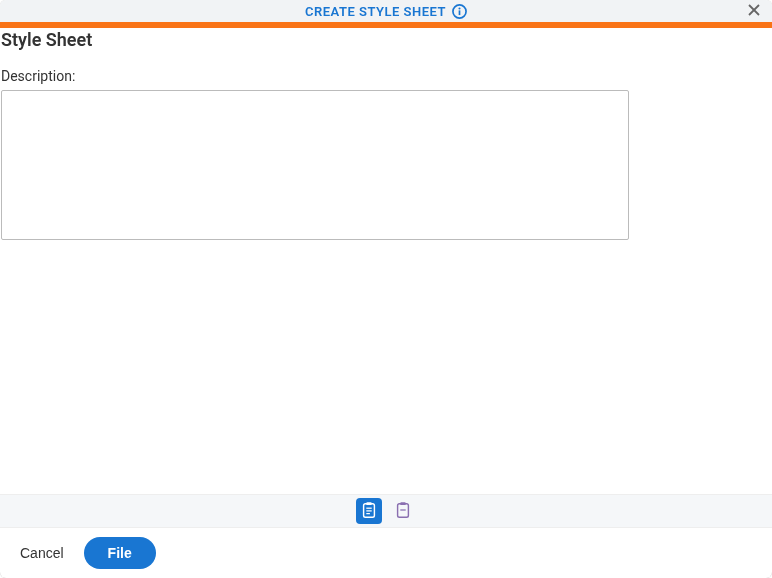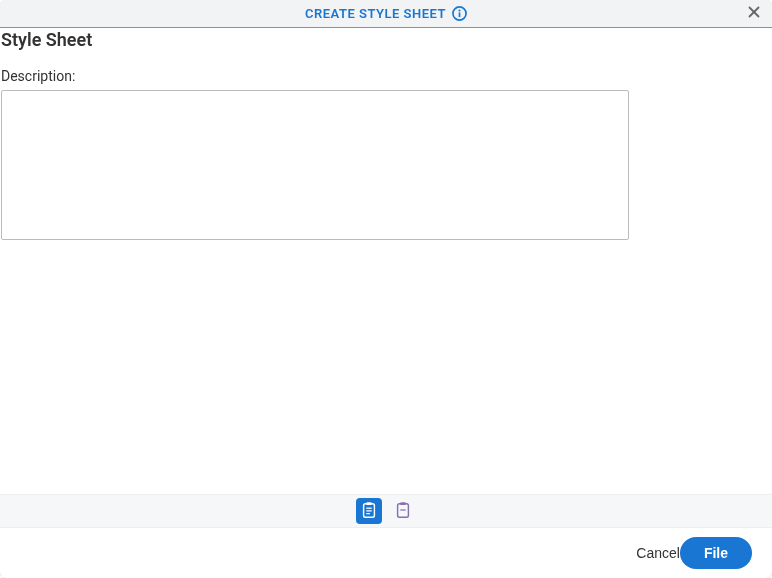--- a/index.html
+++ b/index.html
@@ -18,21 +18,21 @@
       border-radius: 6px;
       box-shadow: 0 0 1px rgba(0,0,0,0.3);
     }
     .header {
       background: #f1f3f5;
       height: 28px;
       display: flex;
       align-items: center;
       justify-content: center;
       position: relative;
-      border-bottom: 1px solid #f97316;
+      border-bottom: 6px solid #f97316;
     }
     .header-title {
       color: #1976d2;
       font-size: 13px;
       font-weight: 600;
       letter-spacing: 0.5px;
       display: flex;
       align-items: center;
       gap: 6px;
     }
@@ -123,22 +123,22 @@
       cursor: pointer;
       background: transparent;
     }
     .toolbar-btn.active {
       background: #1976d2;
     }
     .footer {
       height: 50px;
       display: flex;
       align-items: center;
-      justify-content: flex-end;
       padding: 0 20px;
+      gap: 20px;
     }
     .cancel-btn {
       background: none;
       border: none;
       color: #333;
       font-size: 14px;
       cursor: pointer;
     }
     .next-btn {
       background: #1976d2;

